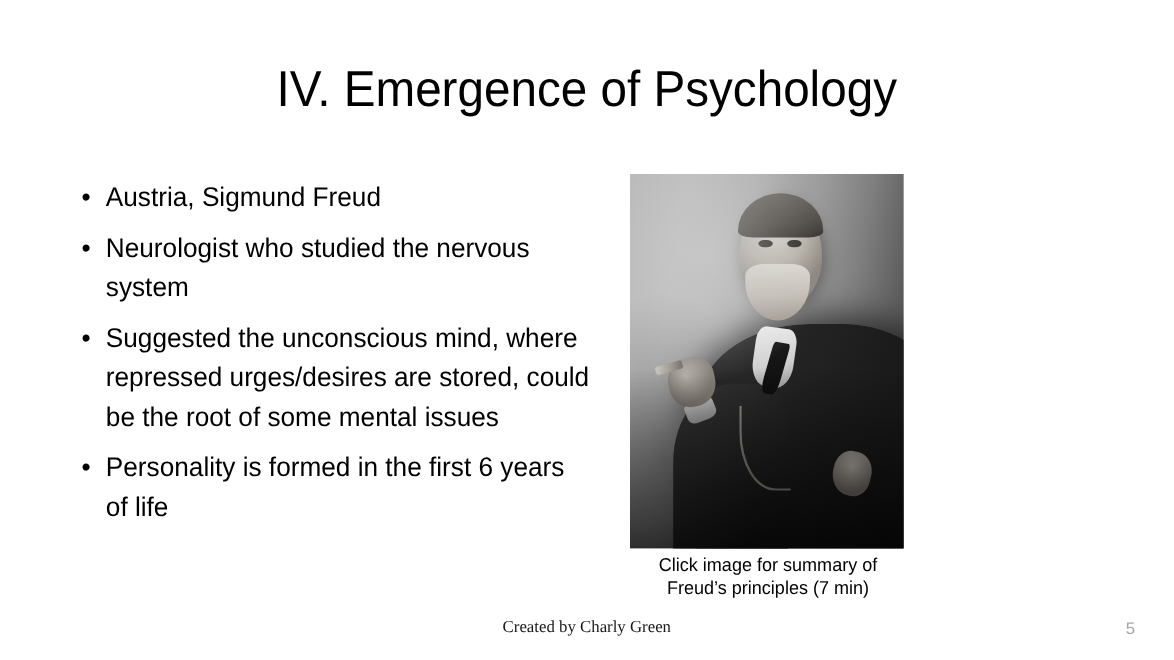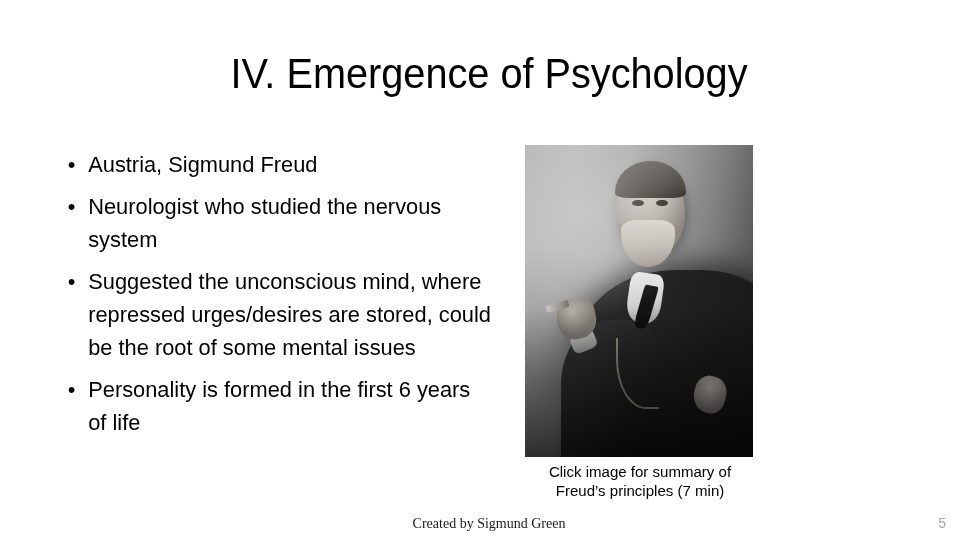--- a/index.html
+++ b/index.html
@@ -329,17 +329,17 @@
       <div class="beard"></div>
       <div class="bg-shadow"></div>
     </div>
   </div>
 
   <div class="picture-caption">
     <div>Click image for summary of</div>
     <div>Freud’s principles (7 min)</div>
   </div>
 
-  <div class="footer-credit">Created by Sigmund Green</div>
+  <div class="footer-credit">Created by Charly Green</div>
 
   <div class="slide-number">5</div>
 
 </div>
 
 </body></html>

